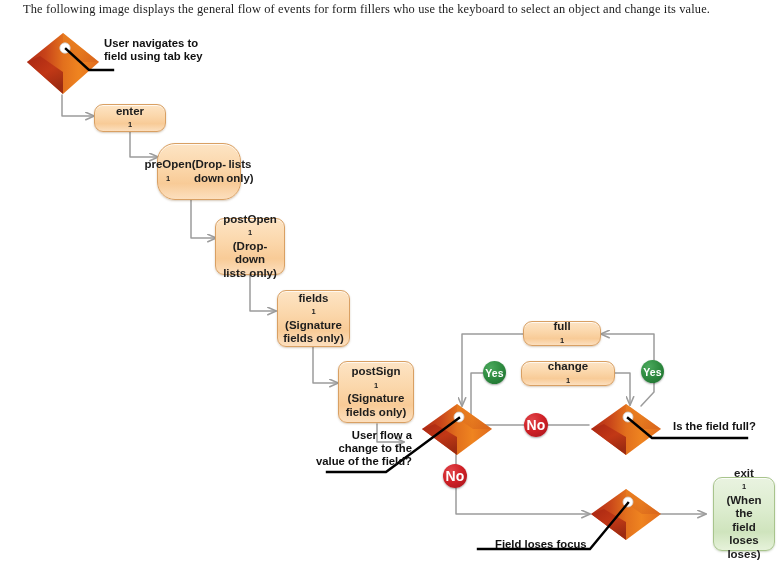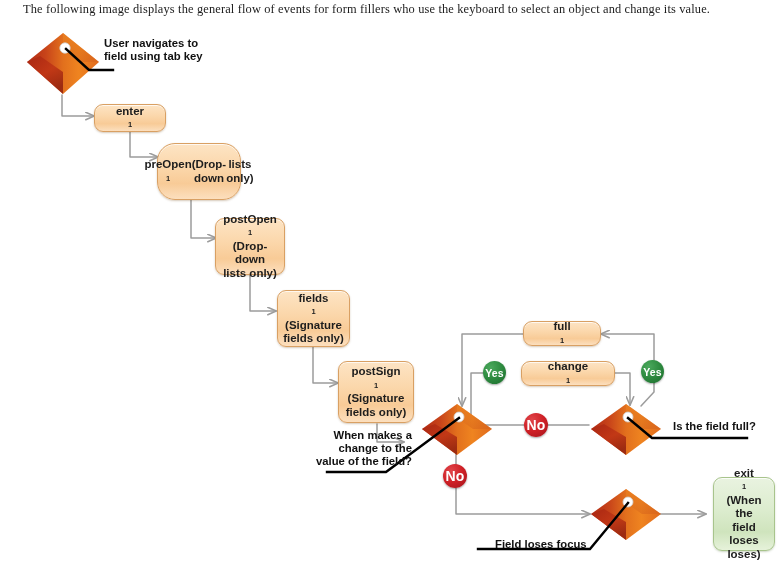--- a/index.html
+++ b/index.html
@@ -246,21 +246,21 @@
   <div class="badge no" style="left:443px;top:464px;">
     <span>No</span>
   </div>
 
   <div class="callout" style="left:104px;top:37px;">
     <div>User navigates to</div>
     <div>field using tab key</div>
   </div>
 
   <div class="callout r" style="left:297px;top:429px;width:115px;">
-    <div>When makes a</div>
+    <div>User flow a</div>
     <div>change to the</div>
     <div>value of the field?</div>
   </div>
 
   <div class="callout" style="left:673px;top:420px;">
     <div>Is the field full?</div>
   </div>
 
   <div class="callout" style="left:479px;top:538px;padding-left:16px;">
     <div>Field loses focus</div>

